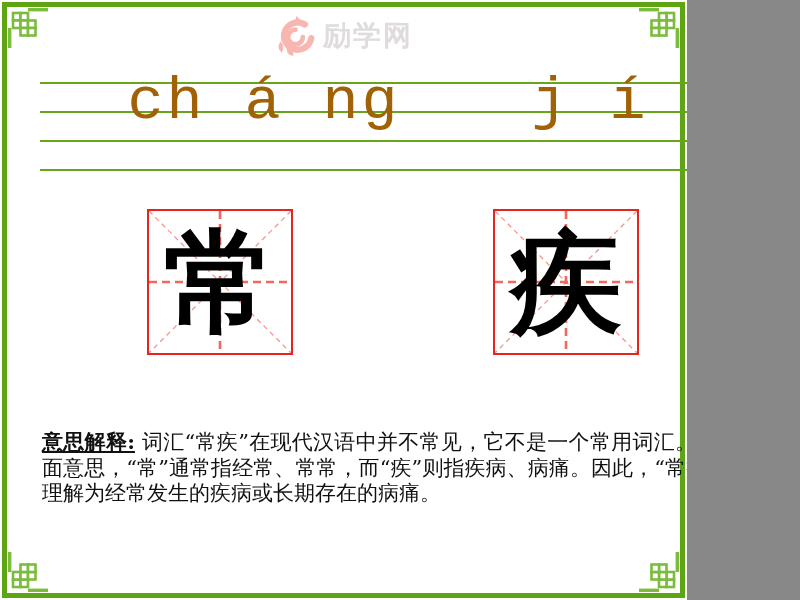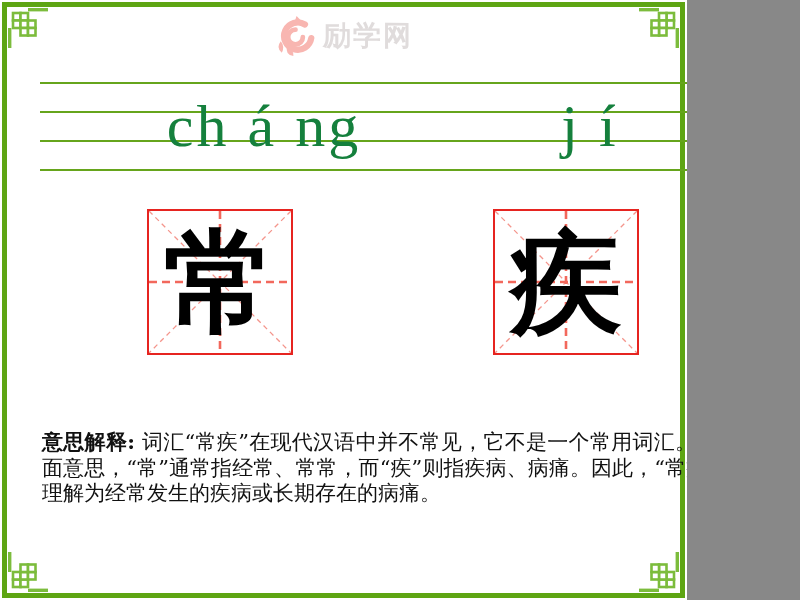--- a/index.html
+++ b/index.html
@@ -16,39 +16,39 @@
   .corner.br{bottom:2px;right:2px;transform:scale(-1,-1);}
   
   .logo{position:absolute;top:15px;left:50%;transform:translateX(-50%);
     display:flex;align-items:center;gap:7px;}
   .logo .site-name{font-size:28px;font-weight:bold;color:#e0dcdc;letter-spacing:2px;
     font-family:"Liberation Sans",sans-serif;}
   
   .pinyin-grid{position:absolute;left:40px;top:82px;width:718px;height:90px;}
   .pinyin-grid .gline{position:absolute;left:0;width:100%;height:2px;}
   .pinyin-syllable{
-    position:absolute;top:96px;transform:translateX(-50%);
-    font-family:Liberation Serif, serif;
-    font-size:60px;line-height:60px;color:#15803d;letter-spacing:3px;white-space:pre;
+    position:absolute;top:72px;transform:translateX(-50%);
+    font-family:Liberation Mono, monospace;
+    font-size:60px;line-height:60px;color:#a16207;letter-spacing:3px;white-space:pre;
   }
   
   .char-box{position:absolute;top:209px;width:142px;height:142px;background:#fff;}
   .char-box .guides{position:absolute;inset:0;}
   .char-box .han{
     position:absolute;inset:0;display:flex;align-items:center;justify-content:center;
     font-family:"DejaVu Serif","Liberation Serif",serif;
     font-size:112px;font-weight:bold;color:#000;line-height:1;
   }
   
   .explanation{
     position:absolute;left:42px;top:408px;width:718px;
     font-family:"DejaVu Serif","Liberation Serif",serif;
     font-size:21px;line-height:25.5px;color:#111;text-align:justify;
   }
-  .explanation .label{font-weight:bold;}
+  .explanation .label{font-weight:bold;text-decoration:underline;}
 </style>
 </head>
 <body>
 
 <div class="stage">
 
   <div class="frame"></div>
 
   <svg class="corner tl" viewBox="0 0 46 46">
     <g fill="#ffffff" stroke="#7cbc3c" stroke-width="2.6">

